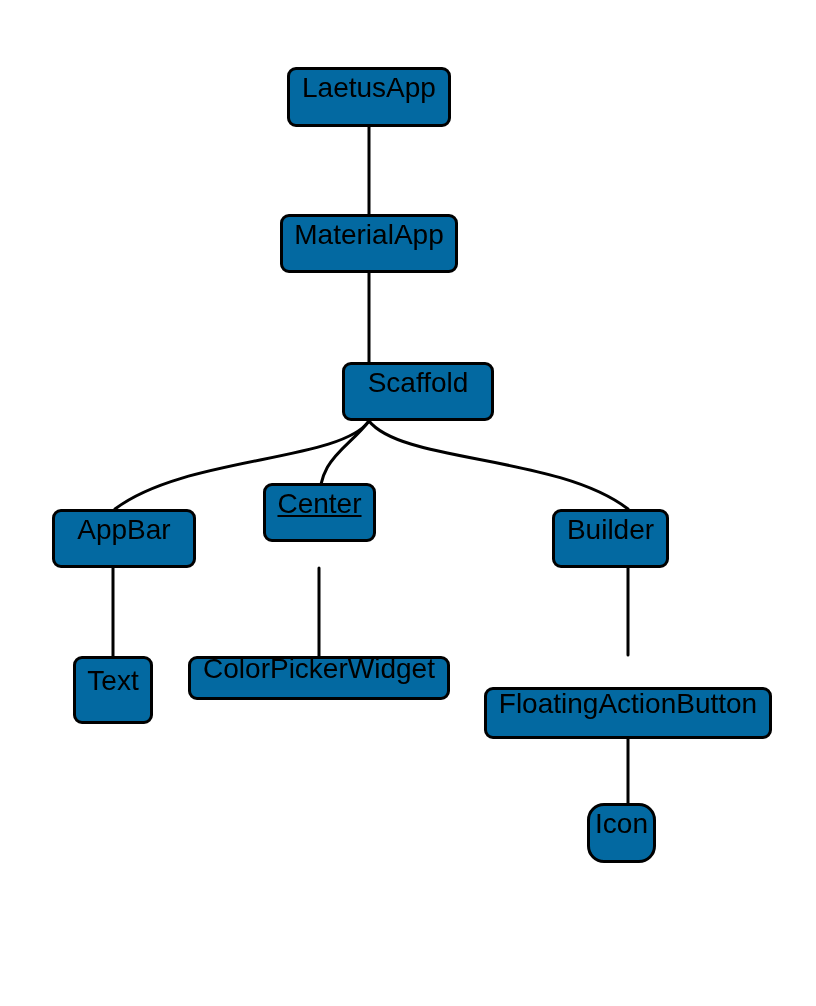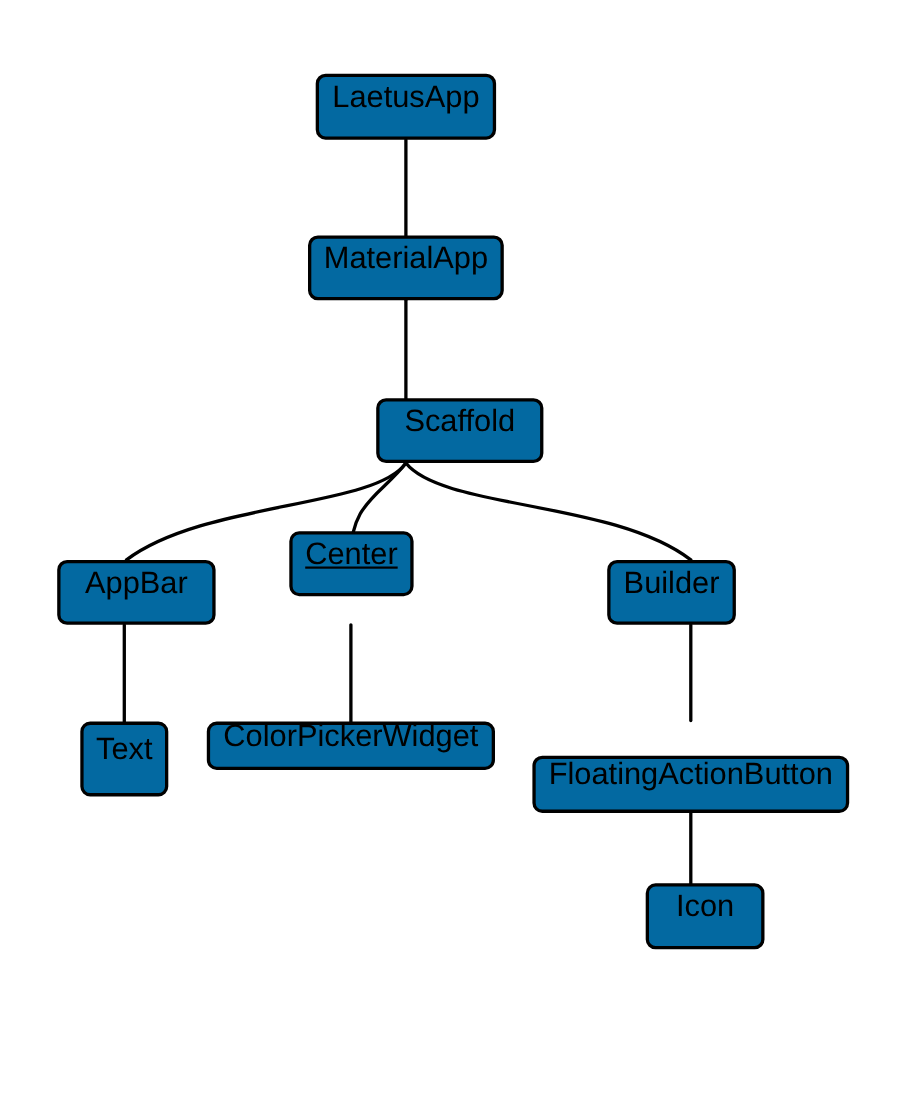--- a/index.html
+++ b/index.html
@@ -46,21 +46,21 @@
   
   .n-laetusapp            { left: 287px; top:  67px; width: 164px; height: 60px; }
   .n-materialapp          { left: 280px; top: 214px; width: 178px; height: 59px; }
   .n-scaffold             { left: 305px; top: 362px; width: 152px; height: 59px; margin-left: 37px; }
   .n-appbar               { left:  52px; top: 509px; width: 144px; height: 59px; }
   .n-center               { left: 263px; top: 483px; width: 113px; height: 59px; text-decoration: underline; }
   .n-builder              { left: 552px; top: 509px; width: 117px; height: 59px; }
   .n-text                 { left:  73px; top: 656px; width:  80px; height: 68px; }
   .n-colorpickerwidget    { left: 188px; top: 656px; width: 262px; height: 44px; }
   .n-floatingactionbutton { left: 484px; top: 655px; width: 288px; height: 52px; margin-top: 32px; }
-  .n-icon                 { left: 587px; top: 803px; width:  108px; height: 60px; }
+  .n-icon                 { left: 587px; top: 803px; width:  69px; height: 60px; border-radius: 17px; }
 </style>
 </head>
 <body>
 
 <div class="canvas">
 
   <svg class="edges-svg" viewBox="0 0 816 1006" xmlns="http://www.w3.org/2000/svg">
     <path d="M369,127 L369,214"></path>
     <path d="M369,273 L369,362"></path>
     <path d="M369,421 C340,462 185,456 115,509"></path>

